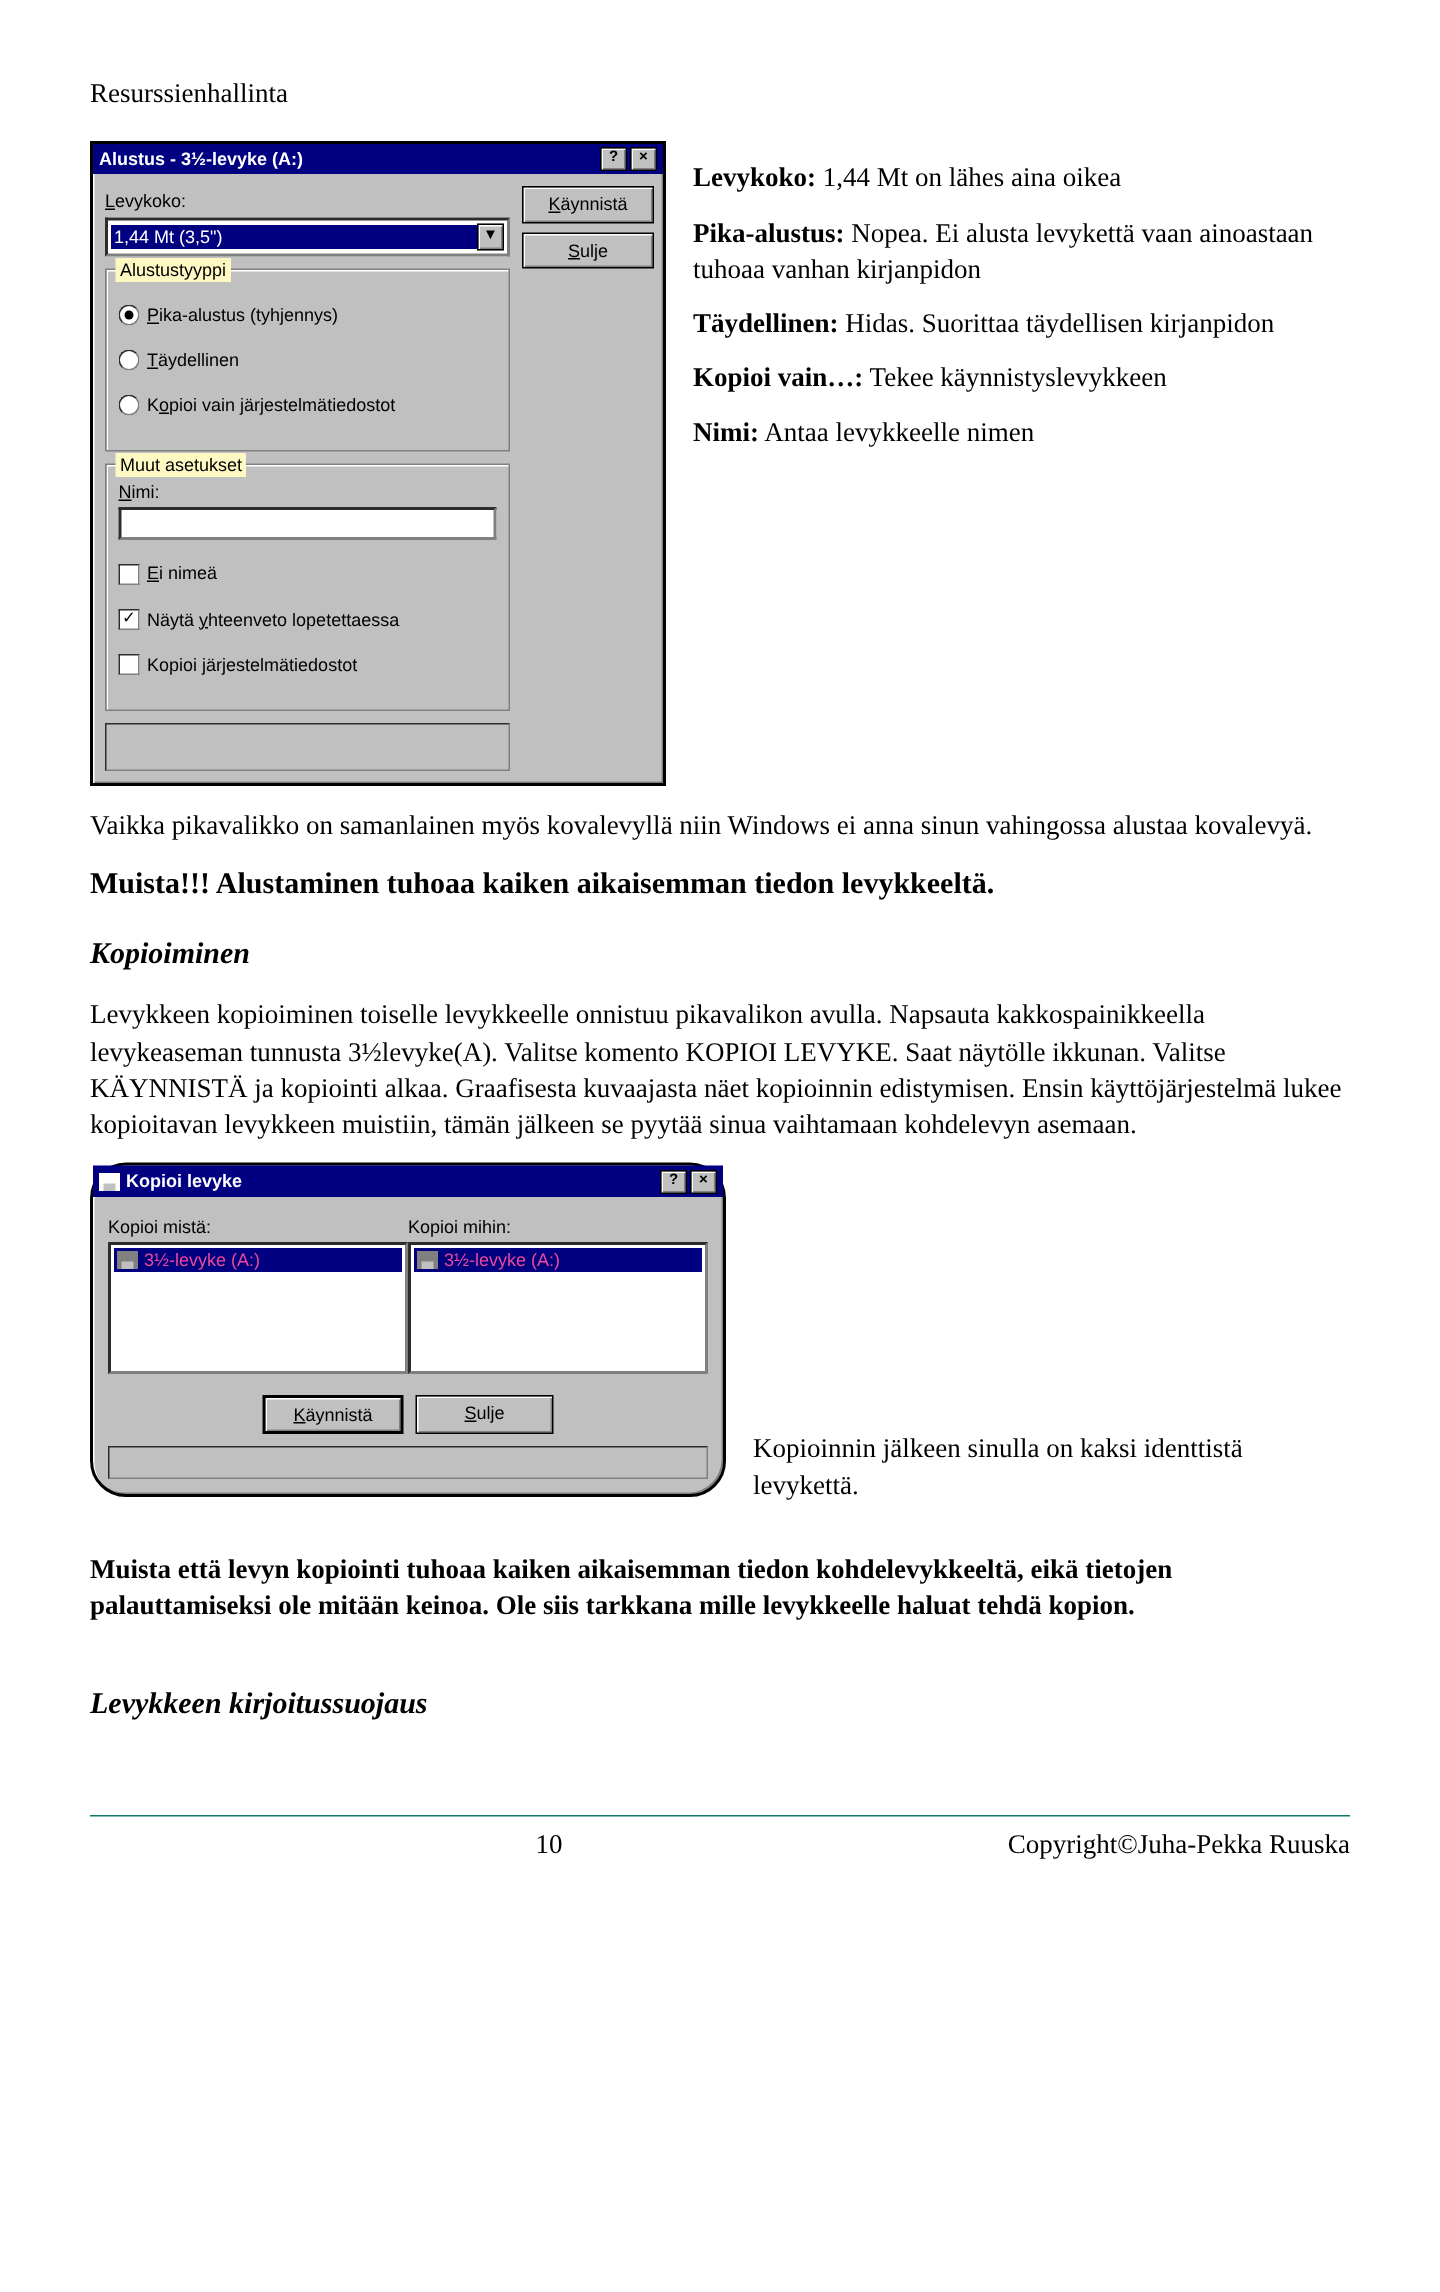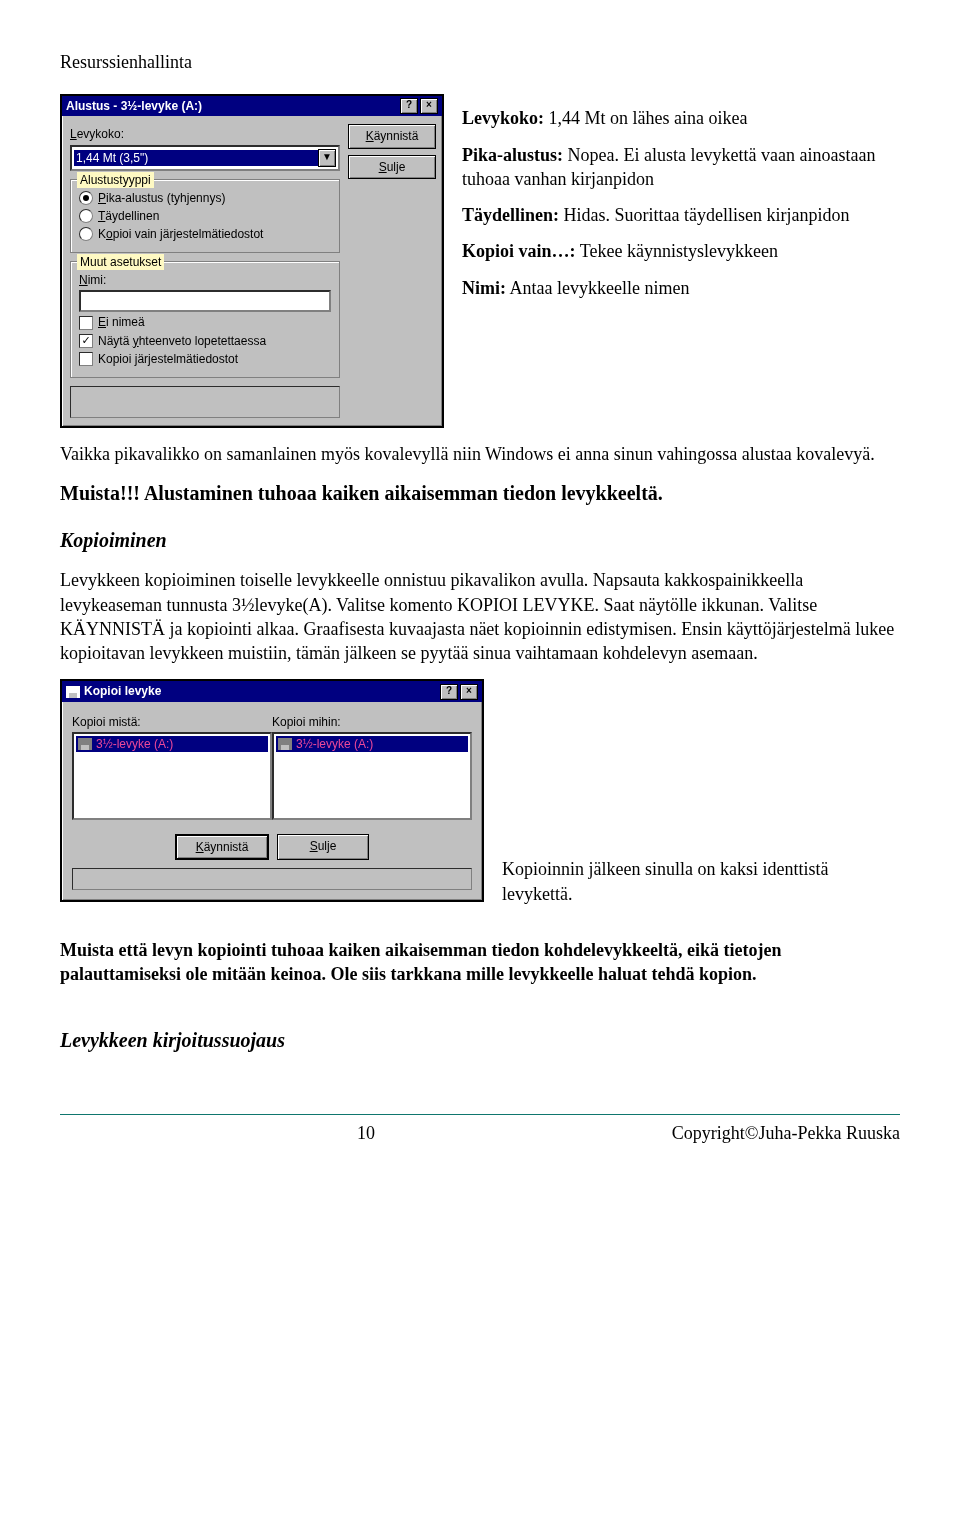--- a/index.html
+++ b/index.html
@@ -81,21 +81,21 @@
     border:1px solid #808080;
     box-shadow: inset 1px 1px 0 #fff;
     padding: 8px 8px 8px 8px;
     margin: 8px 0;
     position: relative;
   }
   .grp .grplabel {
     position:absolute; top:-8px; left:6px;
     background:#fef9c3; padding:0 3px;
   }
-  .radio, .chk { display:flex; align-items:center; margin:2px 0; }
+  .radio, .chk { display:flex; align-items:center; margin:14px 0; }
   .radio .circle {
     width:12px; height:12px; border-radius:50%;
     border:1px inset #808080; background:#fff;
     margin-right:5px; position:relative;
   }
   .radio.selected .circle::after {
     content:""; position:absolute; left:3px; top:3px;
     width:6px; height:6px; background:#000; border-radius:50%;
   }
   .chk .box {
@@ -113,21 +113,21 @@
   }
   .desc-col p { margin: 12px 0; }
   .term { font-weight: bold; }
 
   
   p.body { margin: 14px 0; }
   .bold { font-weight: bold; }
   .italic-hdr { font-style: italic; font-weight: bold; font-size: 20px; margin: 20px 0 14px; }
 
   
-  .dlg2 { width: 420px; float:left; }
+  .dlg2 { width: 420px; float:left;border-radius:24px; }
   .dlg2 .dlg-body { padding: 10px; }
   .listbox {
     background:#fff; border:2px inset #808080;
     height:80px; padding:2px;
   }
   .listbox .sel { background:#000080; color:#ec4899; padding:0 2px; display:flex; align-items:center; }
   .flopicon {
     width:14px; height:12px; margin-right:4px;
     display:inline-block; background:#808080; position:relative;
   }

